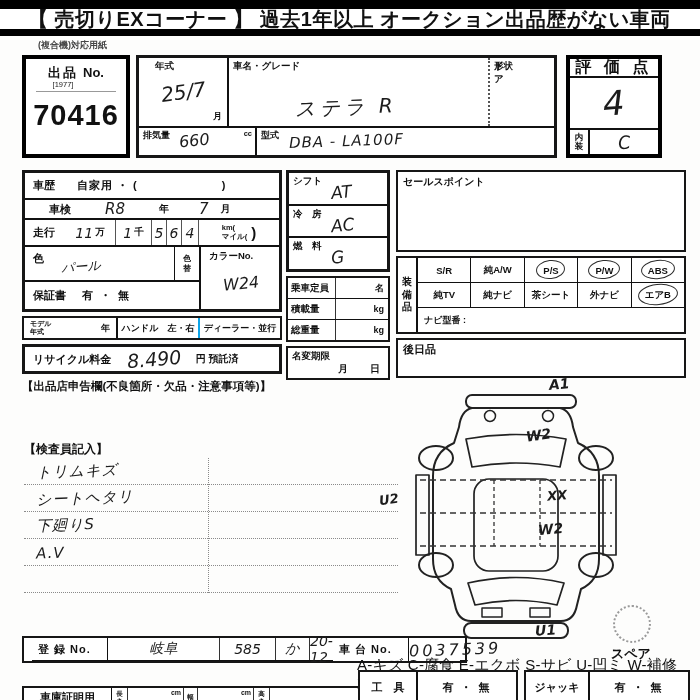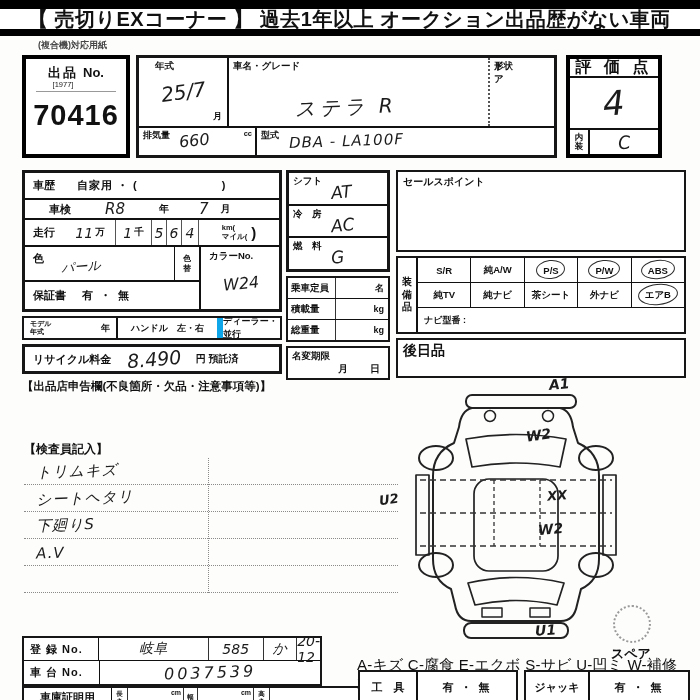--- a/index.html
+++ b/index.html
@@ -89,21 +89,21 @@
   .warr-row .opts { font-size:11px; font-weight:bold; letter-spacing:2px; }
   .colorno { flex:1; position:relative; }
   .colorno .clbl { position:absolute; top:3px; left:8px; font-size:9.5px; font-weight:bold; }
   .colorno .hw { position:absolute; left:22px; top:27px; font-size:16px; transform:rotate(-6deg); }
 
   
   .model-box { left:22px; top:316px; width:260px; height:24px; display:flex; }
   .m1 { width:94px; display:flex; align-items:center; justify-content:space-between; padding:0 6px; border-right:2px solid #111; }
   .model-lbl { font-size:7px; font-weight:bold; line-height:1.2; }
   .m1 b { font-size:9px; }
-  .m2 { width:105px; border-right:6px solid #0ea5e9; } .m2,.m3 { display:flex; align-items:center; justify-content:center; font-size:9px; font-weight:bold; }
+  .m2 { width:82px; border-right:2px solid #0ea5e9; } .m2,.m3 { display:flex; align-items:center; justify-content:center; font-size:9px; font-weight:bold; }
   .m3 { flex:1; }
   .recycle-box { left:22px; top:344px; width:260px; height:30px; border-width:3px; display:flex; align-items:center; }
   .recycle-box .hlbl { padding-left:8px; font-size:11px; }
   .recycle-box .hw { font-size:19px; margin-left:16px; transform:rotate(-5deg); }
   .recycle-box .sfx { font-size:10px; font-weight:bold; margin-left:14px; }
   .decl { left:22px; top:379px; font-size:11.5px; font-weight:bold; }
 
   
   .spec-box { left:286px; top:170px; width:104px; height:102px; border-width:3px; display:flex; flex-direction:column; }
   .srow { flex:1; position:relative; border-bottom:2px solid #111; }
@@ -129,21 +129,21 @@
   .eq-main { flex:1; display:flex; flex-direction:column; }
   .eq-row { display:flex; height:25px; border-bottom:1.5px solid #111; }
   .eq-cell { flex:1; border-right:1.5px solid #111; display:flex; align-items:center; justify-content:center;
     font-size:9.5px; font-weight:bold; }
   .eq-cell:last-child { border-right:none; }
   .eq-navi { flex:1; display:flex; align-items:center; padding-left:6px; font-size:9px; font-weight:bold; }
   .oval { position:relative; display:inline-block; padding:0 1px; }
   .oval::after { content:""; position:absolute; left:-6px; right:-6px; top:-5px; bottom:-3px;
     border:1.6px solid #2b2b2b; border-radius:50%; transform:rotate(-6deg); }
   .later-box { left:396px; top:338px; width:290px; height:40px; }
-  .later-box .cell-lbl { position:static; padding:2px 0 0 5px; display:block; font-size:14px; }
+  .later-box .cell-lbl { position:static; padding:2px 0 0 5px; display:block; font-size:11px; }
 
   
   .insp-head { left:24px; top:441px; font-size:12px; font-weight:bold; }
   .insp-lines { left:24px; top:458px; width:374px; height:135px; position:absolute; }
   .insp-row { height:27px; border-bottom:1.2px dotted #8a8a8a; position:relative; }
   .insp-row .hw { position:absolute; left:12px; bottom:3px; font-size:15px; letter-spacing:1px; transform:rotate(-2deg); }
   .insp-div { position:absolute; left:184px; top:0; bottom:0; border-left:1.2px dotted #8a8a8a; }
 
   
   .car-svg { position:absolute; left:390px; top:383px; }
@@ -154,21 +154,21 @@
 
   
   .fw-box { left:22px; top:600px; width:380px; height:30px; border-width:3px; display:flex; align-items:stretch; }
   .fw-lbl { width:38px; border-right:2px solid #111; display:flex; align-items:center; justify-content:center;
     font-size:11px; font-weight:bold; letter-spacing:2px; }
   .fw-body { width:150px; display:flex; align-items:center; justify-content:center; font-size:10.5px; font-weight:bold; }
   .fw-seat-lbl { width:30px; border-left:2px solid #111; border-right:2px solid #111; font-size:7.5px; font-weight:bold;
     line-height:1.2; display:flex; align-items:center; justify-content:center; text-align:center; }
   .fw-seat { flex:1; display:flex; align-items:center; justify-content:center; font-size:9.5px; font-weight:bold; }
 
-  .reg-box { left:22px; top:636px; width:300px; display:flex; flex-direction:column; }
+  .reg-box { left:22px; top:636px; width:445px; display:flex; flex-direction:row;padding-left:8px; }
   .reg-row { height:23px; display:flex; border-bottom:1.5px solid #111; }
   .reg-row:last-child { border-bottom:none; }
   .reg-lbl { width:76px; border-right:1.5px solid #111; display:flex; align-items:center; padding-left:6px;
     font-size:11px; font-weight:bold; letter-spacing:1px; }
   .reg-cell { display:flex; align-items:center; justify-content:center; border-right:1.2px solid #333; }
   .reg-cell:last-child { border-right:none; }
   .reg-cell .hw { font-size:14px; }
   .chassis-val { flex:1; display:flex; align-items:center; justify-content:center; }
   .chassis-val .hw { font-size:16px; letter-spacing:3px; transform:rotate(-2deg); }
 

